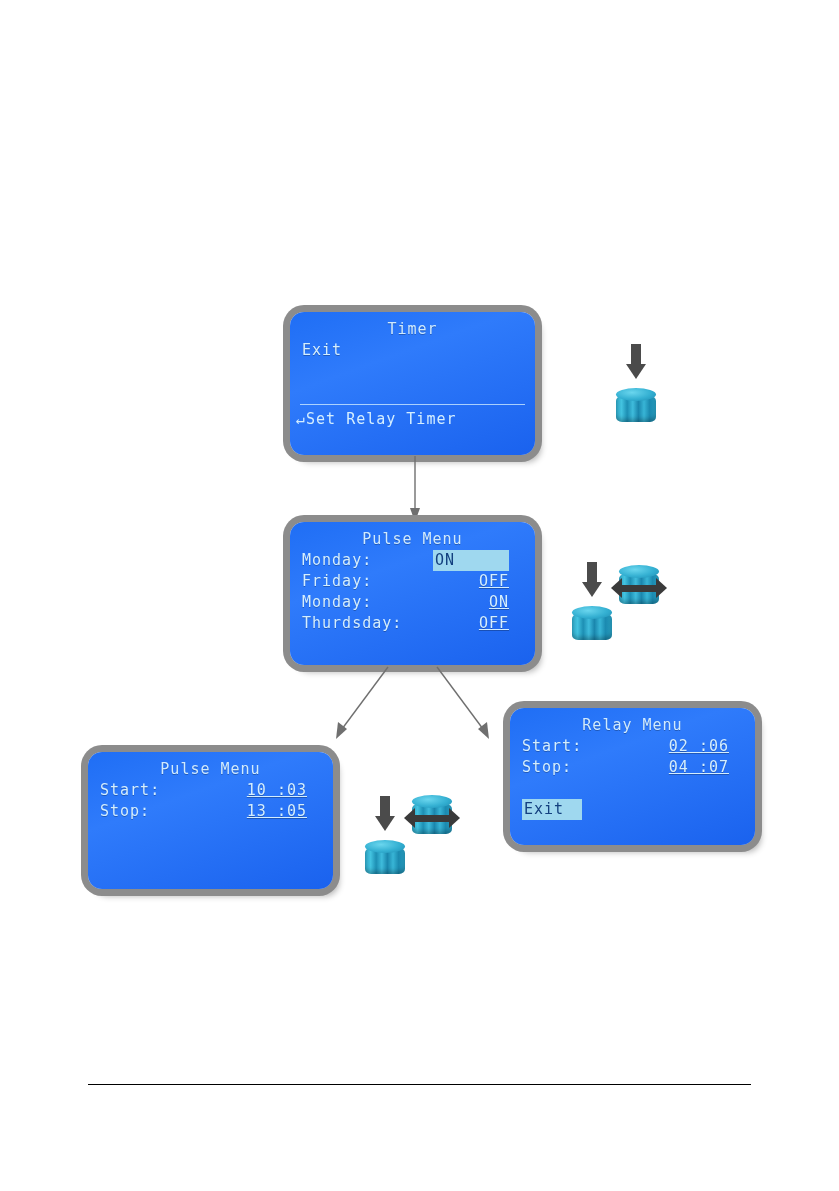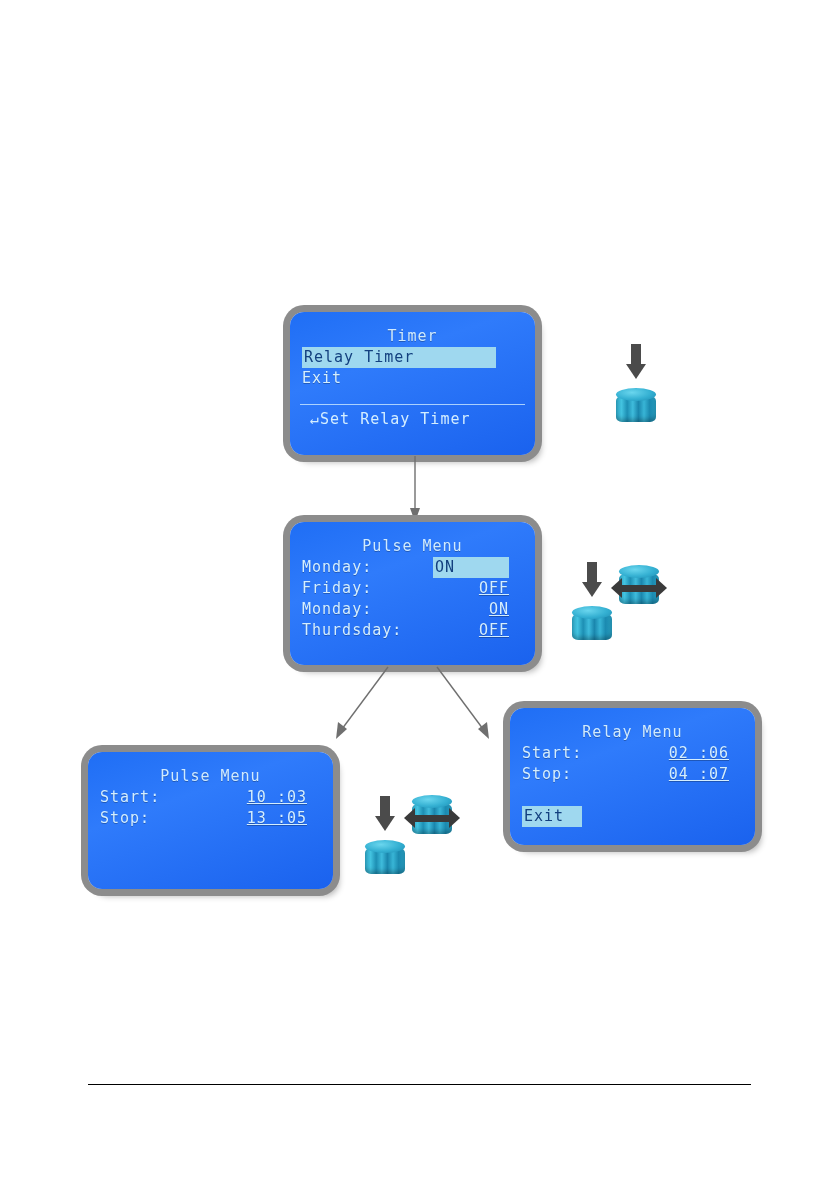--- a/index.html
+++ b/index.html
@@ -22,21 +22,20 @@
     background: linear-gradient(160deg, #1f6ef5 0%, #2f7bfb 35%, #1a62ee 100%);
     box-shadow: 0 0 0 7px #8c8c8c, 6px 7px 6px rgba(0,0,0,0.30);
     overflow: hidden;
     color: #d8f3ff;
   }
   .lcd-inner {
     position: absolute;
     inset: 0;
     padding: 8px 12px 0 12px;
     box-sizing: border-box;
-    margin-top: 7px;
   }
   .lcd-title {
     text-align: center;
     font-size: 15px;
     letter-spacing: 1px;
     color: #cfeaff;
     text-shadow: 0 1px 0 rgba(0,0,0,0.25);
     margin-bottom: 2px;
   }
   .lcd-line {
@@ -71,21 +70,21 @@
     right: 10px;
     height: 1px;
     background: rgba(215,240,255,0.75);
   }
 
   
   #screen-timer { left: 290px; top: 312px; width: 245px; height: 143px; }
   #screen-timer .sep { top: 92px; }
   #screen-timer .footer {
     position: absolute;
-    left: 20px;
+    left: 6px;
     top: 98px;
     font-size: 15px;
     letter-spacing: 1px;
     white-space: pre;
     color: #d4eeff;
   }
 
   
   #screen-pulse-menu { left: 290px; top: 522px; width: 245px; height: 143px; }
 
@@ -185,21 +184,20 @@
     height: 1px;
     background: #000000;
   }
 </style>
 </head>
 <body>
 
 <div class="lcd" id="screen-timer">
   <div class="lcd-inner">
     <div class="lcd-title">Timer</div>
-    <div class="lcd-line"><span class="hl-wide" style="width:190px;">Relay Timer</span></div>
     <div class="lcd-line">Exit</div>
   </div>
   <div class="sep"></div>
   <div class="footer">↵Set Relay Timer</div>
 </div>
 
 <div class="press-arrow" style="left:626px; top:344px;">
   <div class="stem"></div>
   <div class="head"></div>
 </div>

